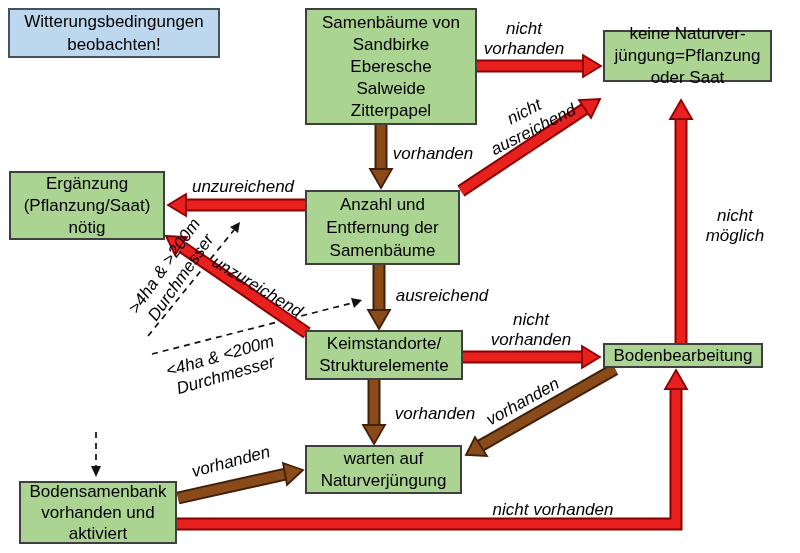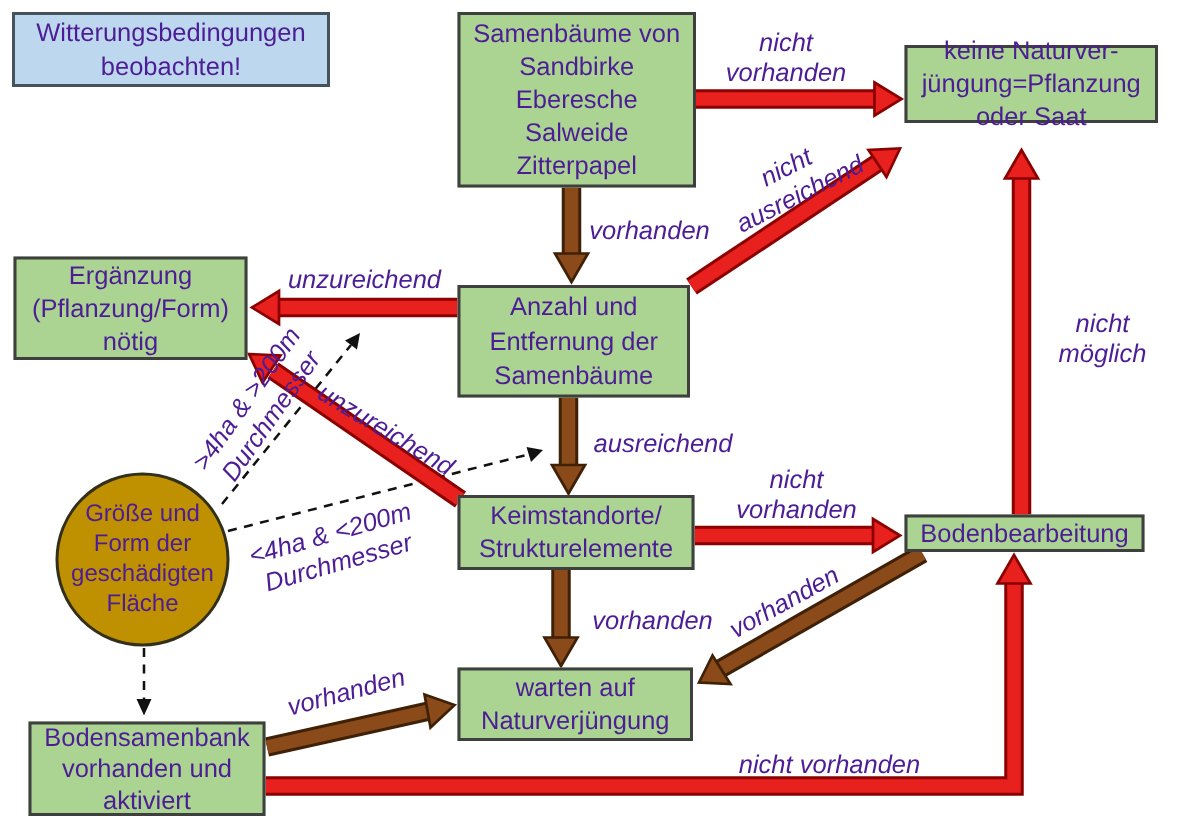--- a/index.html
+++ b/index.html
@@ -1,28 +1,28 @@
 <!DOCTYPE html>
 <html><head>
 <meta charset="utf-8">
 <style>
   html,body{margin:0;padding:0;background:#fff;}
   #canvas{
     position:relative;width:800px;height:553px;background:#ffffff;overflow:hidden;
-    font-family:"Liberation Sans","DejaVu Sans",sans-serif;color:#4c1d95;
+    font-family:"Liberation Sans","DejaVu Sans",sans-serif;color:#000000;
   }
   #arrow-layer{position:absolute;left:0;top:0;width:800px;height:553px;}
   .node{
     position:absolute;display:flex;align-items:center;justify-content:center;
     text-align:center;border:2px solid #3f3f3f;background:#abd392;
     font-size:17px;line-height:22px;box-sizing:border-box;
   }
   .nl{white-space:pre-line;display:block;}
   #n-weather{left:8px;top:8px;width:212px;height:50px;background:#bdd7ee;border-color:#44535c;line-height:23px;}
-  #n-seed{left:305px;top:8px;width:159px;height:117px;}
+  #n-seed{left:305px;top:8px;width:172px;height:117px;}
   #n-noregen{left:603px;top:30px;width:169px;height:52px;}
   #n-erg{left:9px;top:171px;width:156px;height:69px;}
   #n-anzahl{left:305px;top:190px;width:155px;height:75px;line-height:23px;}
   #n-keim{left:305px;top:330px;width:158px;height:50px;}
   #n-boden{left:603px;top:343px;width:160px;height:25px;line-height:20px;}
   #n-warten{left:305px;top:445px;width:157px;height:49px;}
   #n-bank{left:19px;top:481px;width:158px;height:63px;line-height:21px;justify-content:center;}
   #n-circle{left:37px;top:315px;width:116px;height:116px;border-radius:50%;
     background:#bf9000;border-color:#33301a;font-size:16px;line-height:20px;}
   .lbl{
@@ -146,21 +146,21 @@
 Salweide
 Zitterpapel</span>
   </div>
   <div class="node" id="n-noregen">
     <span class="nl">keine Naturver-
 jüngung=Pflanzung
 oder Saat</span>
   </div>
   <div class="node" id="n-erg">
     <span class="nl">Ergänzung
-(Pflanzung/Form)
+(Pflanzung/Saat)
 nötig</span>
   </div>
   <div class="node" id="n-anzahl">
     <span class="nl">Anzahl und
 Entfernung der
 Samenbäume</span>
   </div>
   <div class="node" id="n-keim">
     <span class="nl">Keimstandorte/
 Strukturelemente</span>
@@ -169,26 +169,20 @@
     <span class="nl">Bodenbearbeitung</span>
   </div>
   <div class="node" id="n-warten">
     <span class="nl">warten auf
 Naturverjüngung</span>
   </div>
   <div class="node" id="n-bank">
     <span class="nl">Bodensamenbank
 vorhanden und
 aktiviert</span>
-  </div>
-  <div class="node" id="n-circle">
-    <span class="nl">Größe und
-Form der
-geschädigten
-Fläche</span>
   </div>
 
   <div class="lbl" id="l1">vorhanden</div>
   <div class="lbl" id="l2">nicht
 vorhanden</div>
   <div class="lbl" id="l3">nicht
 ausreichend</div>
   <div class="lbl" id="l4">unzureichend</div>
   <div class="lbl" id="l5">ausreichend</div>
   <div class="lbl" id="l6">unzureichend</div>

